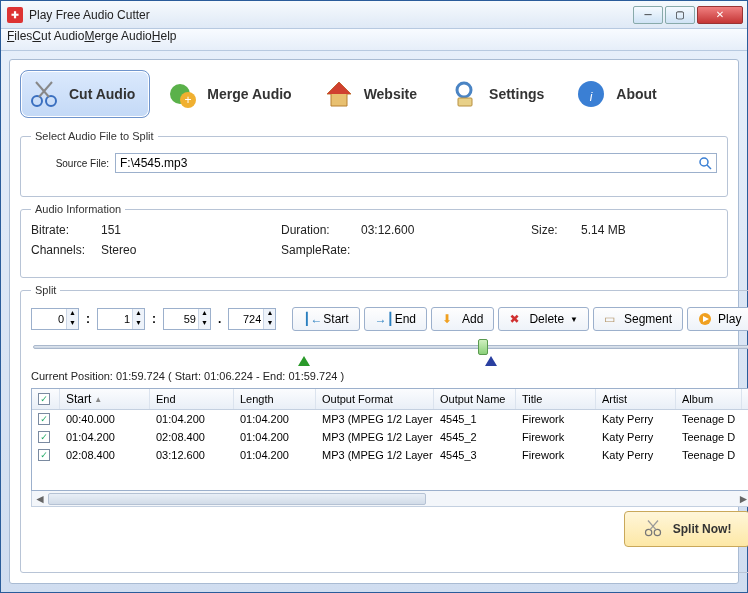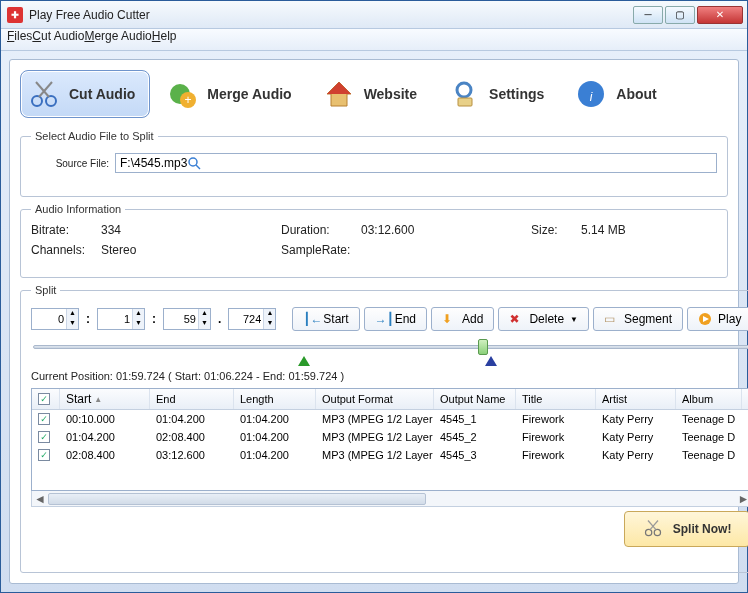--- a/index.html
+++ b/index.html
@@ -24,21 +24,21 @@
 .toolbtn { display:flex; align-items:center; gap:8px; padding:6px 14px 6px 6px; border:1px solid transparent; border-radius:8px; cursor:default; }
 .toolbtn.active { background:linear-gradient(#dbe9fd,#c4d9f6); border:1px solid #6f94cc; box-shadow:inset 0 0 0 1px #fff; }
 .toolbtn .ticon { width:34px; height:34px; display:flex;align-items:center;justify-content:center; }
 .toolbtn .tlabel { font-size:14px; font-weight:bold; color:#333; }
 
 fieldset { border:1px solid #b8c4d6; border-radius:3px; padding:8px 10px 20px 10px; }
 legend { padding:0 4px; font-size:11px; color:#333; }
 
 .row { display:flex; align-items:center; gap:6px; margin:3px 0; }
 .row .label { width:78px; text-align:right; color:#222; font-size:10px; }
-.textfield { flex:1; height:20px; border:1px solid #9cb0cc; background:#fff; padding:0 4px; display:flex; align-items:center; justify-content:flex-start; }
+.textfield { flex:1; height:20px; border:1px solid #9cb0cc; background:#fff; padding:0 4px; display:flex; align-items:center; justify-content:space-between; }
 .textfield .endicon { width:14px; height:14px; }
 
 .info-grid { display:grid; grid-template-columns: 70px 180px 80px 170px 50px 80px; row-gap:6px; font-size:11px; }
 .info-grid .k { color:#222; }
 .info-grid .v { color:#222; }
 
 .spin { display:flex; align-items:center; border:1px solid #9cb0cc; height:22px; background:#fff; }
 .spin input { width:34px; border:none; text-align:right; padding:0 2px; font-size:11px; }
 .spin .arrows { width:12px; display:flex; flex-direction:column; }
 .spin .arrows div { height:10px; font-size:7px; text-align:center; line-height:8px; background:#eef3fa; border-left:1px solid #cbd6e6; }
@@ -160,21 +160,21 @@
                   <line x1="9" y1="9" x2="13" y2="13" stroke="#3a7fd4" stroke-width="1.5"></line>
                 </svg></span>
           </div>
         </div>
       </fieldset>
 
       <fieldset>
         <legend>Audio Information</legend>
         <div class="info-grid">
           <div class="k">Bitrate:</div>
-          <div class="v">334</div>
+          <div class="v">151</div>
           <div class="k">Duration:</div>
           <div class="v">03:12.600</div>
           <div class="k">Size:</div>
           <div class="v">5.14 MB</div>
           <div class="k">Channels:</div>
           <div class="v">Stereo</div>
           <div class="k">SampleRate:</div>
         </div>
       </fieldset>
 
@@ -268,21 +268,21 @@
             <div class="th col-name">Output Name</div>
             <div class="th col-title">Title</div>
             <div class="th col-artist">Artist</div>
             <div class="th col-album">Album</div>
           </div>
           <div class="tbody" id="tbody">
               <div class="tr">
                 <div class="td col-chk">
                   <span class="chk">✓</span>
                 </div>
-                <div class="td col-start">00:10.000</div>
+                <div class="td col-start">00:40.000</div>
                 <div class="td col-end">01:04.200</div>
                 <div class="td col-len">01:04.200</div>
                 <div class="td col-fmt">MP3 (MPEG 1/2 Layer 3)</div>
                 <div class="td col-name">4545_1</div>
                 <div class="td col-title">Firework</div>
                 <div class="td col-artist">Katy Perry</div>
                 <div class="td col-album">Teenage D</div>
               </div>
               <div class="tr">
                 <div class="td col-chk">

